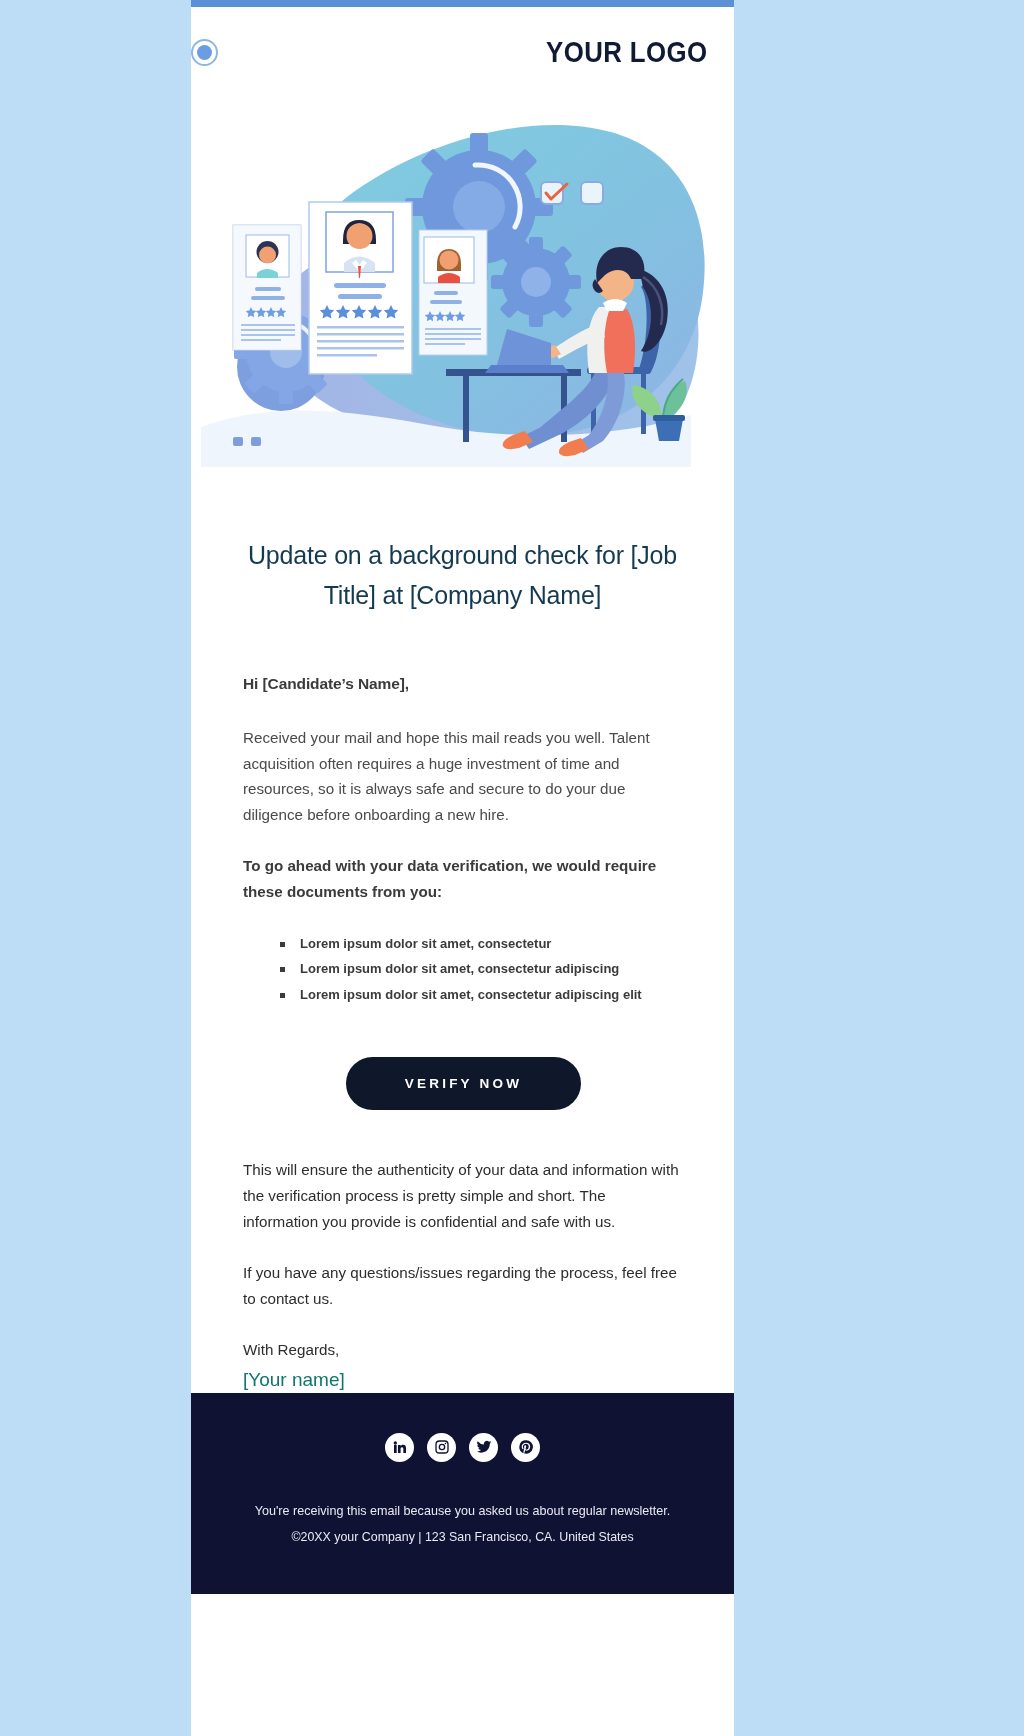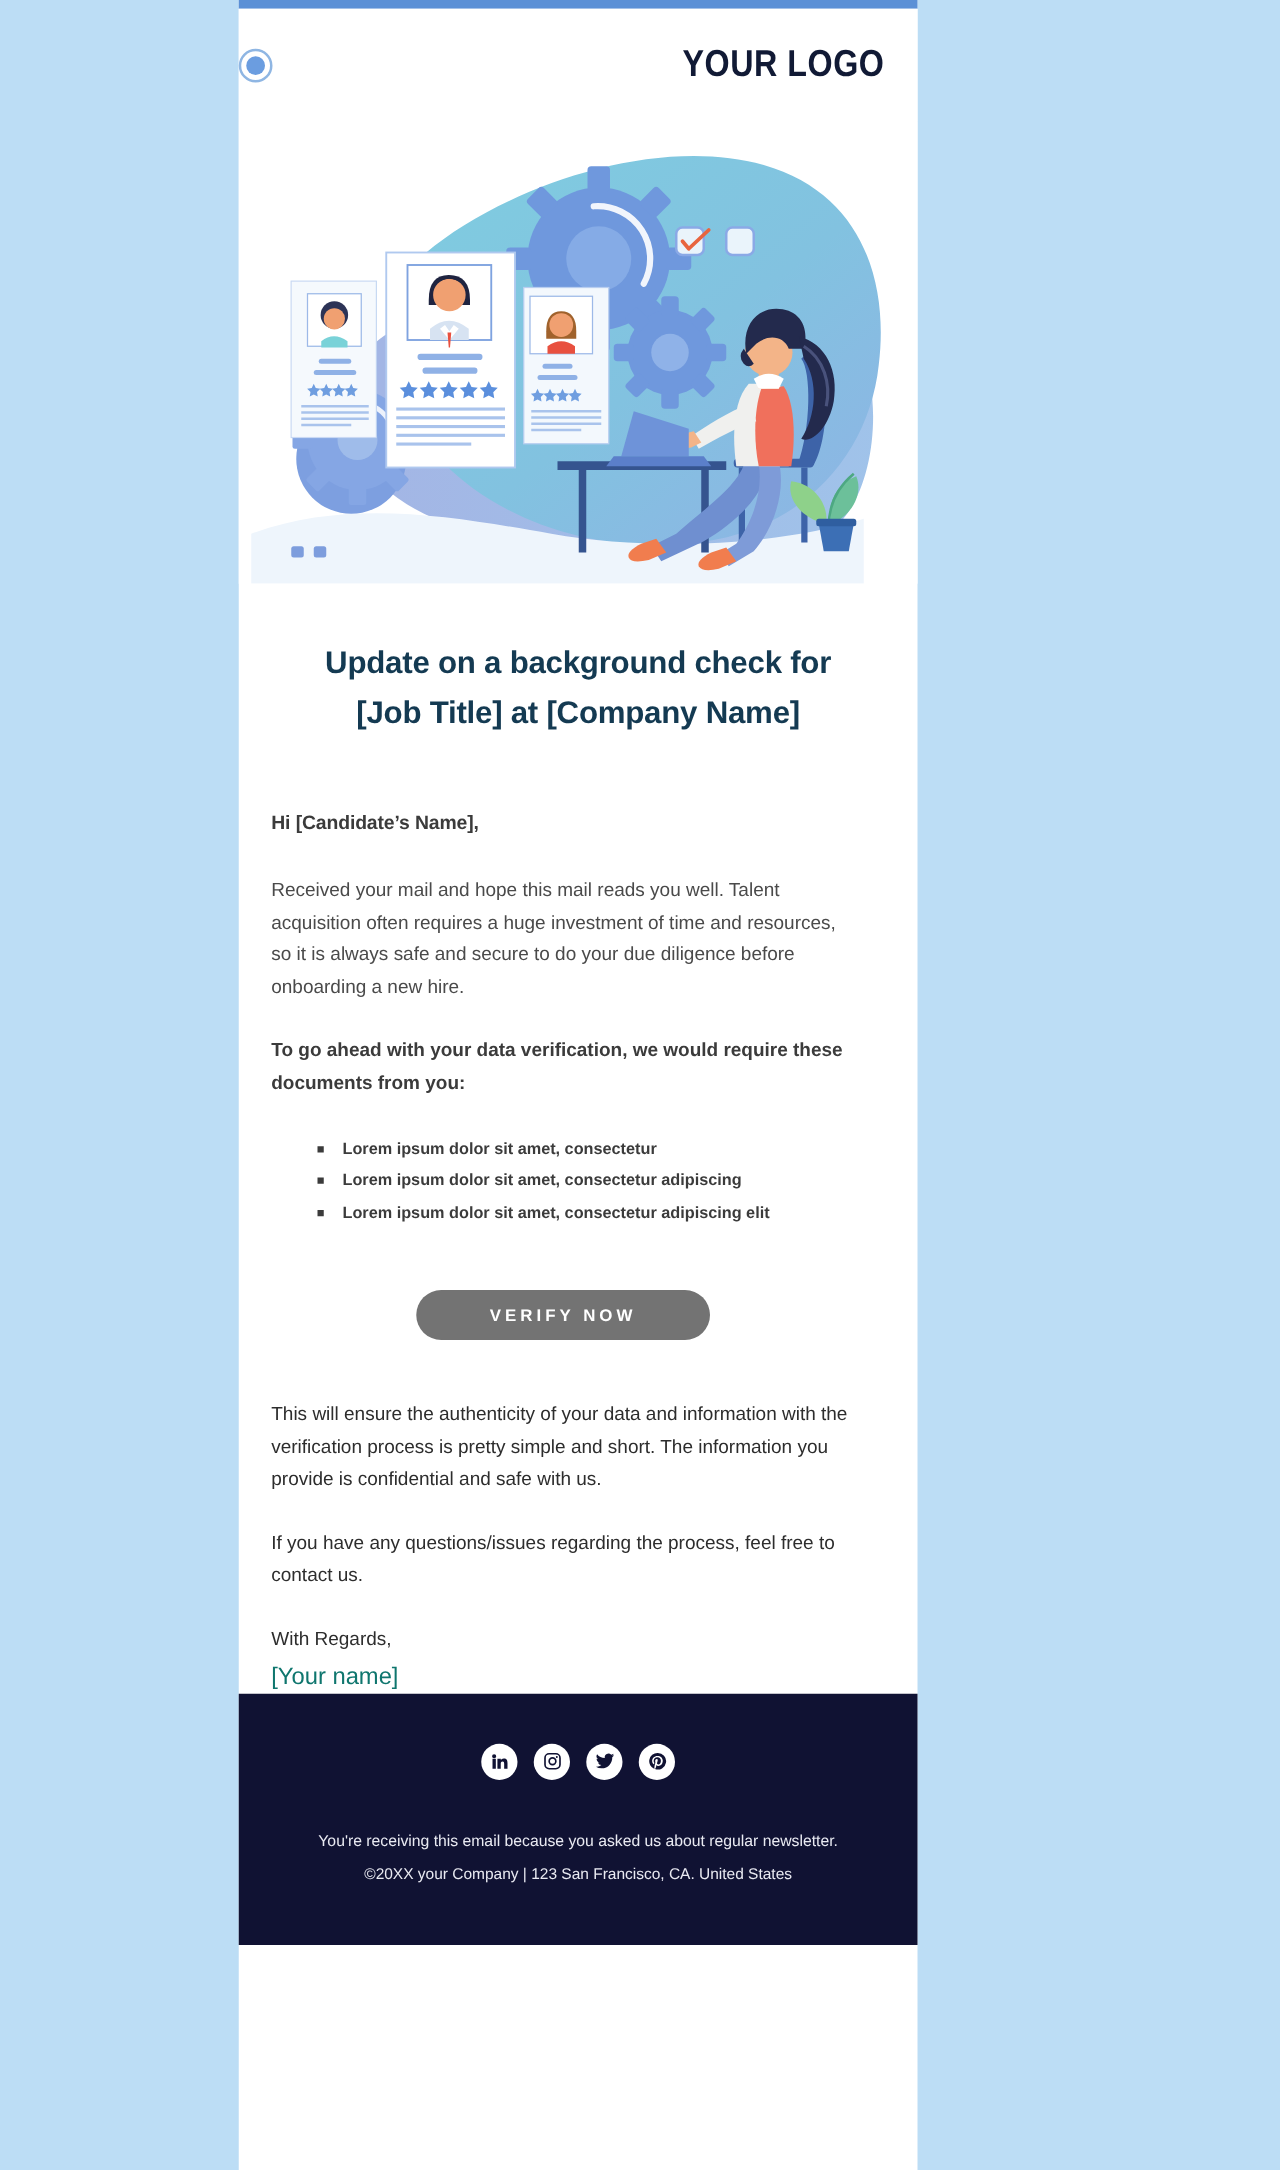--- a/index.html
+++ b/index.html
@@ -72,30 +72,30 @@
     height: 370px;
     background: #ffffff;
     overflow: hidden;
   }
   .hero svg { display: block; }
 
   
   .headline {
     font-size: 25px;
     line-height: 40px;
-    font-weight: 700;
+    font-weight: 400;
     color: #143a52;
     text-align: center;
-    padding: 43px 42px 0 42px;
+    padding: 68px 42px 0 42px;
     letter-spacing: -0.2px;
   }
 
   
   .body-area {
-    padding: 60px 50px 0 26px;
+    padding: 60px 50px 0 52px;
   }
   .greeting {
     font-size: 15.5px;
     font-weight: 700;
     color: #3b3b3b;
     letter-spacing: -0.1px;
     margin-bottom: 32px;
   }
   .para {
     font-size: 15.2px;
@@ -133,22 +133,22 @@
   .cta-wrap {
     display: flex;
     justify-content: center;
     padding: 50px 0 47px 0;
   }
   .cta-btn {
     display: flex;
     align-items: center;
     justify-content: center;
     width: 235px;
-    height: 40px;
-    background: #737373;
+    height: 53px;
+    background: #0f172a;
     border: none;
     border-radius: 27px;
     color: #ffffff;
     font-size: 13.5px;
     font-weight: 700;
     letter-spacing: 3.2px;
     font-family: "Liberation Sans", sans-serif;
     cursor: pointer;
   }
 

